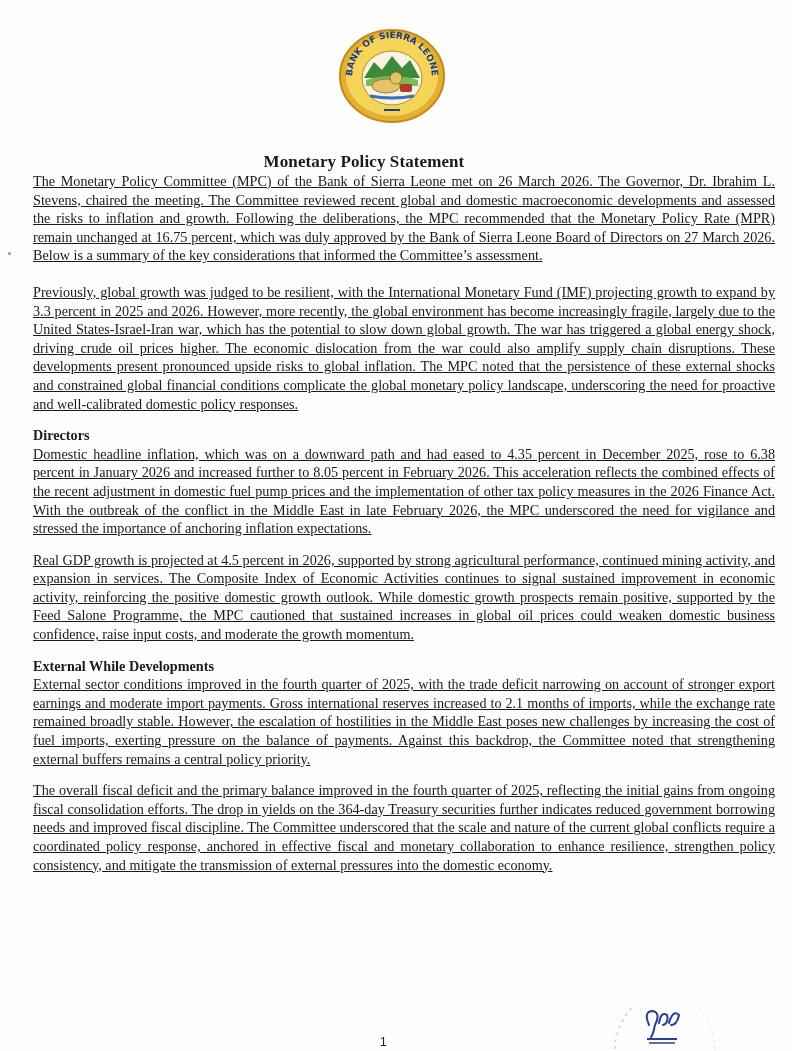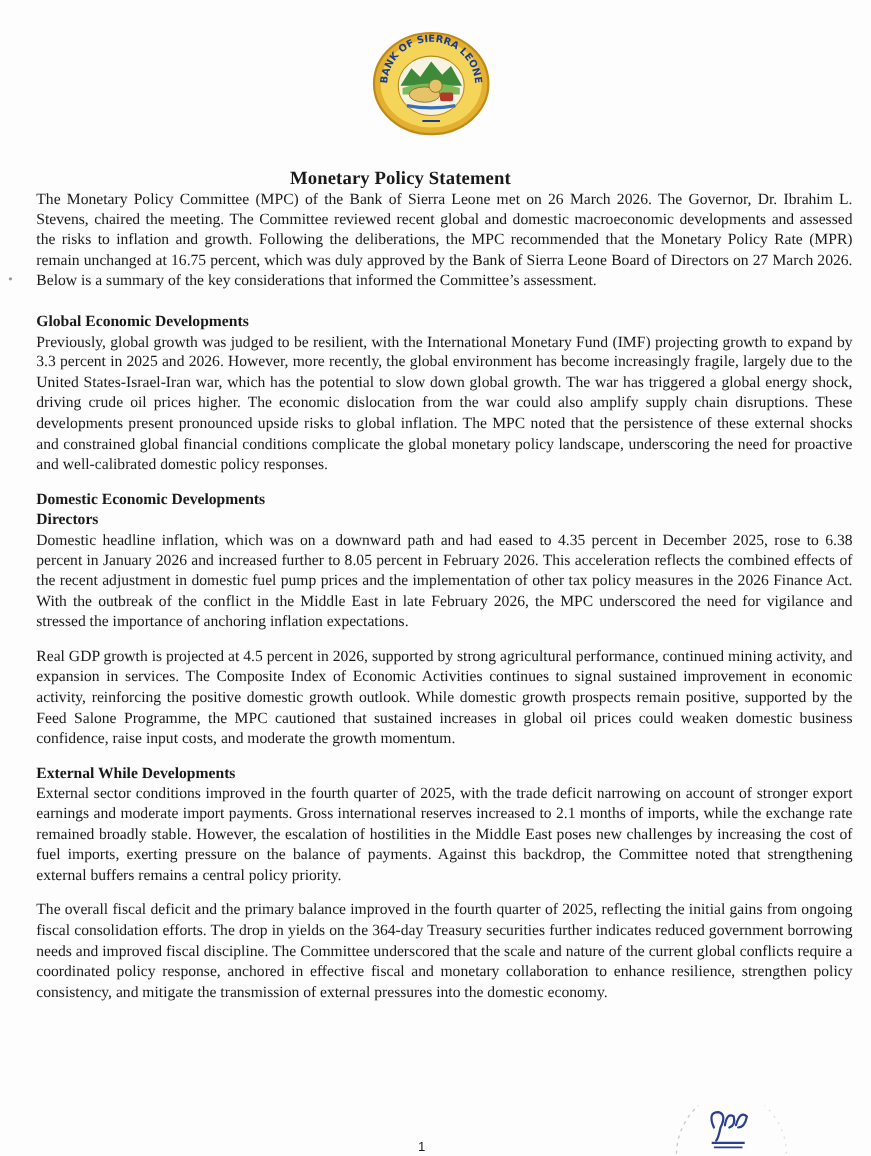--- a/index.html
+++ b/index.html
@@ -43,20 +43,21 @@
     position: absolute;
     left: 33px;
     top: 172px;
     width: 742px;
   }
   p {
     margin: 0;
     font-size: 14.2px;
     line-height: 18.6px;
     text-align: justify;
+    text-decoration: underline;
   }
   .intro { margin-bottom: 18px; }
   h2 {
     margin: 0;
     font-size: 14.2px;
     line-height: 18.6px;
     font-weight: bold;
   }
   .section { margin-bottom: 13px; }
   .page-number {
@@ -111,26 +112,24 @@
       </text>
     </svg>
   </div>
 
   <div class="title">Monetary Policy Statement</div>
 
   <div class="content">
     <p class="intro">The Monetary Policy Committee (MPC) of the Bank of Sierra Leone met on 26 March 2026. The Governor, Dr. Ibrahim L. Stevens, chaired the meeting. The Committee reviewed recent global and domestic macroeconomic developments and assessed the risks to inflation and growth. Following the deliberations, the MPC recommended that the Monetary Policy Rate (MPR) remain unchanged at 16.75 percent, which was duly approved by the Bank of Sierra Leone Board of Directors on 27 March 2026. Below is a summary of the key considerations that informed the Committee’s assessment.</p>
 
     <div class="section">
-      <h2>Global Economic Developments</h2>
       <p>Previously, global growth was judged to be resilient, with the International Monetary Fund (IMF) projecting growth to expand by 3.3 percent in 2025 and 2026. However, more recently, the global environment has become increasingly fragile, largely due to the United States-Israel-Iran war, which has the potential to slow down global growth. The war has triggered a global energy shock, driving crude oil prices higher. The economic dislocation from the war could also amplify supply chain disruptions. These developments present pronounced upside risks to global inflation. The MPC noted that the persistence of these external shocks and constrained global financial conditions complicate the global monetary policy landscape, underscoring the need for proactive and well-calibrated domestic policy responses.</p>
     </div>
 
     <div class="section">
-      <h2>Domestic Economic Developments</h2>
       <h2>Directors</h2>
       <p>Domestic headline inflation, which was on a downward path and had eased to 4.35 percent in December 2025, rose to 6.38 percent in January 2026 and increased further to 8.05 percent in February 2026. This acceleration reflects the combined effects of the recent adjustment in domestic fuel pump prices and the implementation of other tax policy measures in the 2026 Finance Act. With the outbreak of the conflict in the Middle East in late February 2026, the MPC underscored the need for vigilance and stressed the importance of anchoring inflation expectations.</p>
     </div>
 
     <div class="section">
       <p>Real GDP growth is projected at 4.5 percent in 2026, supported by strong agricultural performance, continued mining activity, and expansion in services. The Composite Index of Economic Activities continues to signal sustained improvement in economic activity, reinforcing the positive domestic growth outlook. While domestic growth prospects remain positive, supported by the Feed Salone Programme, the MPC cautioned that sustained increases in global oil prices could weaken domestic business confidence, raise input costs, and moderate the growth momentum.</p>
     </div>
 
     <div class="section">
       <h2>External While Developments</h2>

